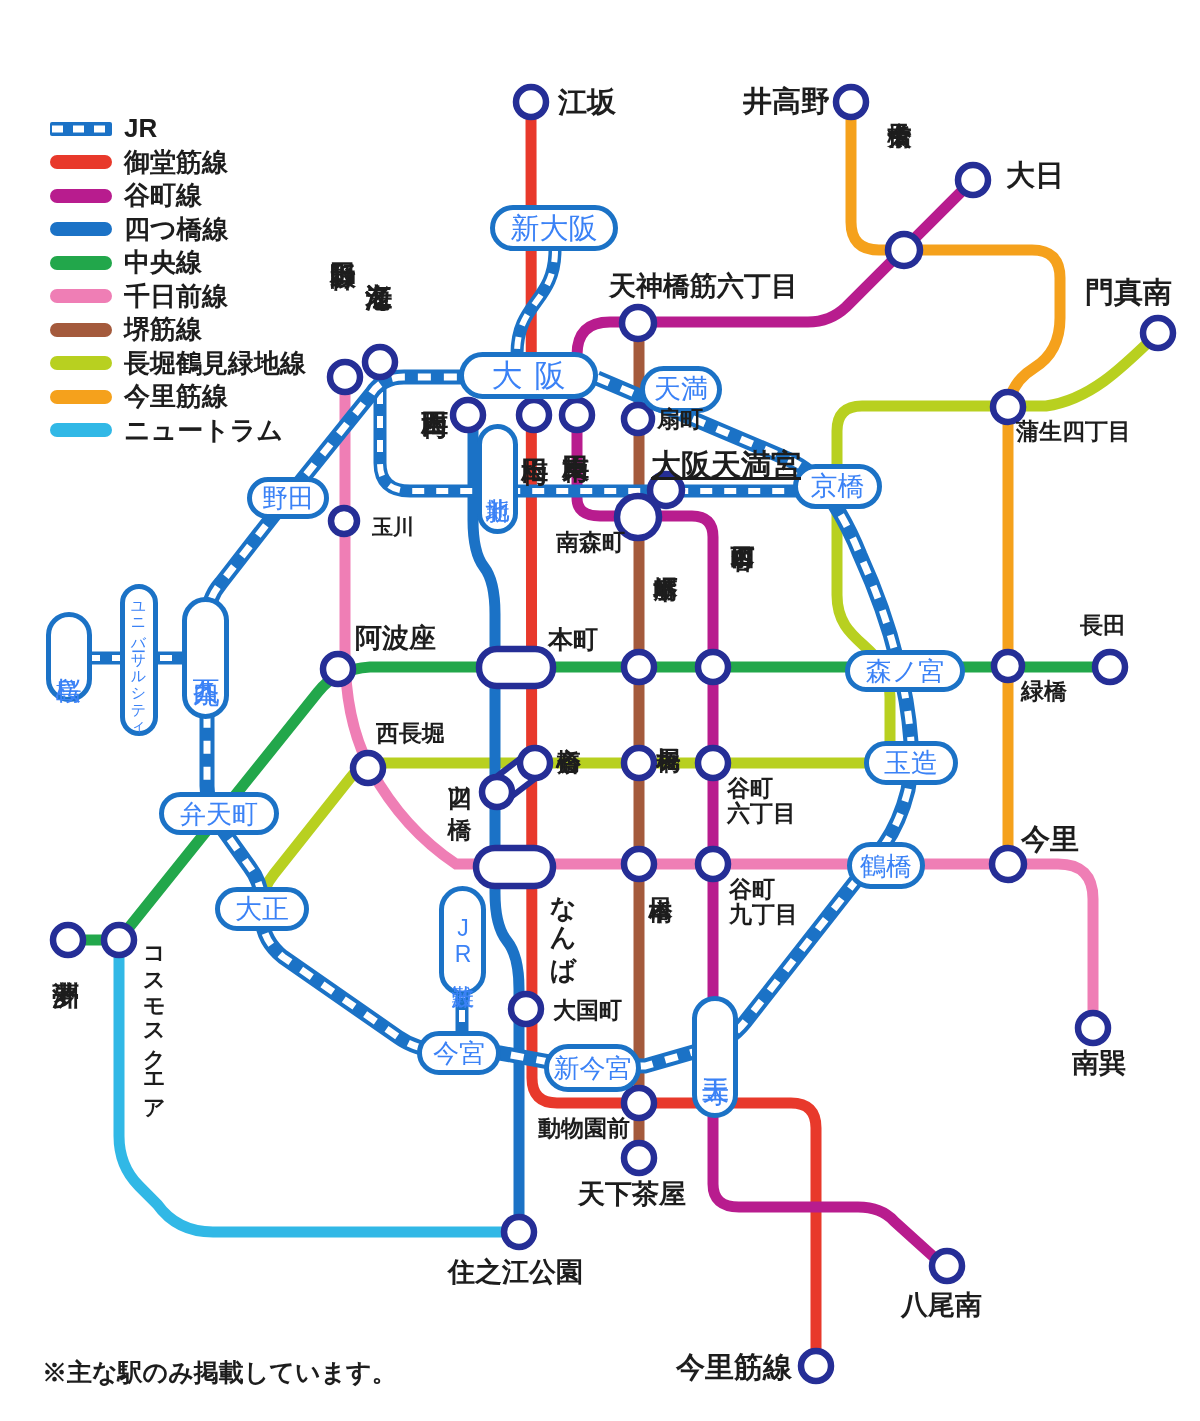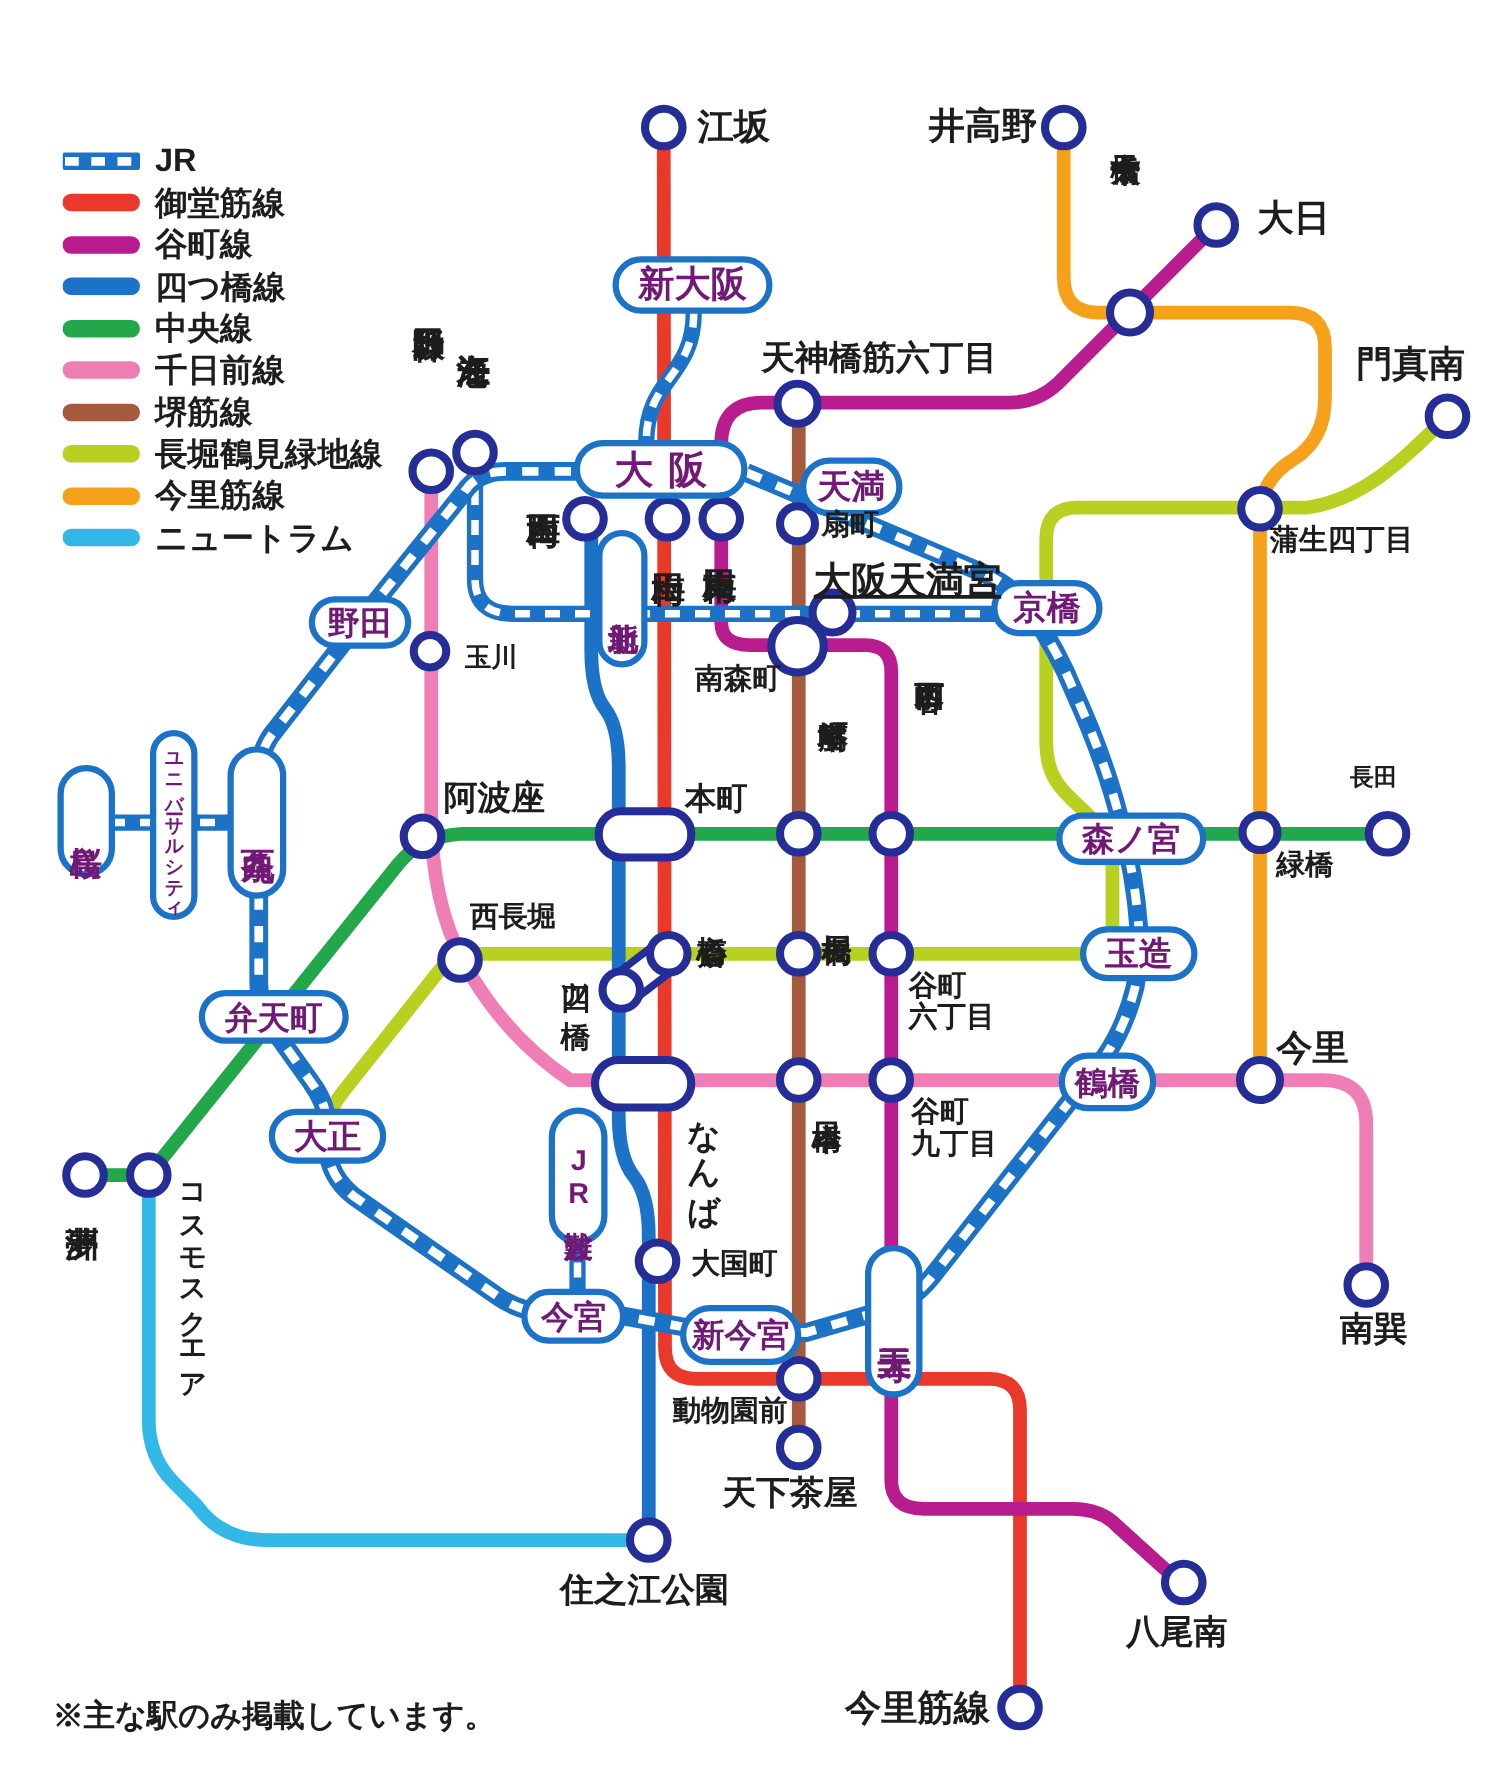--- a/index.html
+++ b/index.html
@@ -10,21 +10,21 @@
          border-radius:16px;display:flex;align-items:center;justify-content:center;
          color:#fff;font-size:46px;font-weight:700;letter-spacing:4px;z-index:5;}
   .legend{position:absolute;left:50px;top:112px;z-index:5;}
   .legend-row{display:flex;align-items:center;height:33.5px;}
   .legend-row svg{display:block;margin-right:12px;}
   .legend-label{font-size:26px;font-weight:700;color:#1d1d1d;white-space:nowrap;}
   .lbl{position:absolute;font-weight:700;color:#1d1d1d;line-height:1.1;white-space:pre;z-index:4;}
   .v{writing-mode:vertical-rl;}
   .vu{text-orientation:upright;}
   .pill{position:absolute;background:#fff;border:5px solid #1b72c6;border-radius:26px;
-        display:flex;align-items:center;justify-content:center;font-weight:700;color:#701a75;
+        display:flex;align-items:center;justify-content:center;font-weight:400;color:#3b82f6;
         box-sizing:border-box;white-space:nowrap;z-index:3;line-height:1;}
   .pv{writing-mode:vertical-rl;}
   .osaka-sp{letter-spacing:12px;text-indent:12px;}
   .note{position:absolute;left:42px;top:1356px;font-size:25px;font-weight:700;color:#1d1d1d;z-index:5;}
 </style>
 </head>
 <body>
 
 <div id="stage">
 
@@ -202,21 +202,21 @@
   <div class="lbl v" style="left:329px;top:242px;font-size:26px;">野田阪神</div>
   <div class="lbl" style="left:372px;top:515px;font-size:21px;">玉川</div>
   <div class="lbl v" style="left:419px;top:390px;font-size:27px;">西梅田</div>
   <div class="lbl v" style="left:519px;top:437px;font-size:27px;">梅田</div>
   <div class="lbl v" style="left:560px;top:434px;font-size:27px;">東梅田</div>
   <div class="lbl" style="left:355px;top:624px;font-size:27px;">阿波座</div>
   <div class="lbl" style="left:548px;top:626px;font-size:25px;">本町</div>
   <div class="lbl v" style="left:652px;top:558px;font-size:24px;">堺筋本町</div>
   <div class="lbl v" style="left:729px;top:528px;font-size:24px;">谷町四丁目</div>
   <div class="lbl" style="left:1021px;top:679px;font-size:23px;">緑橋</div>
-  <div class="lbl" style="left:1080px;top:613px;font-size:19px;">長田</div>
+  <div class="lbl" style="left:1080px;top:613px;font-size:23px;">長田</div>
   <div class="lbl" style="left:376px;top:721px;font-size:23px;">西長堀</div>
   <div class="lbl v" style="left:446px;top:770px;font-size:24px;">四ツ橋</div>
   <div class="lbl v" style="left:555px;top:729px;font-size:24px;">心斎橋</div>
   <div class="lbl v" style="left:655px;top:729px;font-size:24px;">長堀橋</div>
   <div class="lbl" style="left:727px;top:776px;font-size:23px;">谷町
 六丁目</div>
   <div class="lbl" style="left:1021px;top:824px;font-size:29px;">今里</div>
   <div class="lbl v" style="left:549px;top:878px;font-size:26px;">なんば</div>
   <div class="lbl v" style="left:647px;top:879px;font-size:24px;">日本橋</div>
   <div class="lbl" style="left:729px;top:877px;font-size:23px;">谷町

